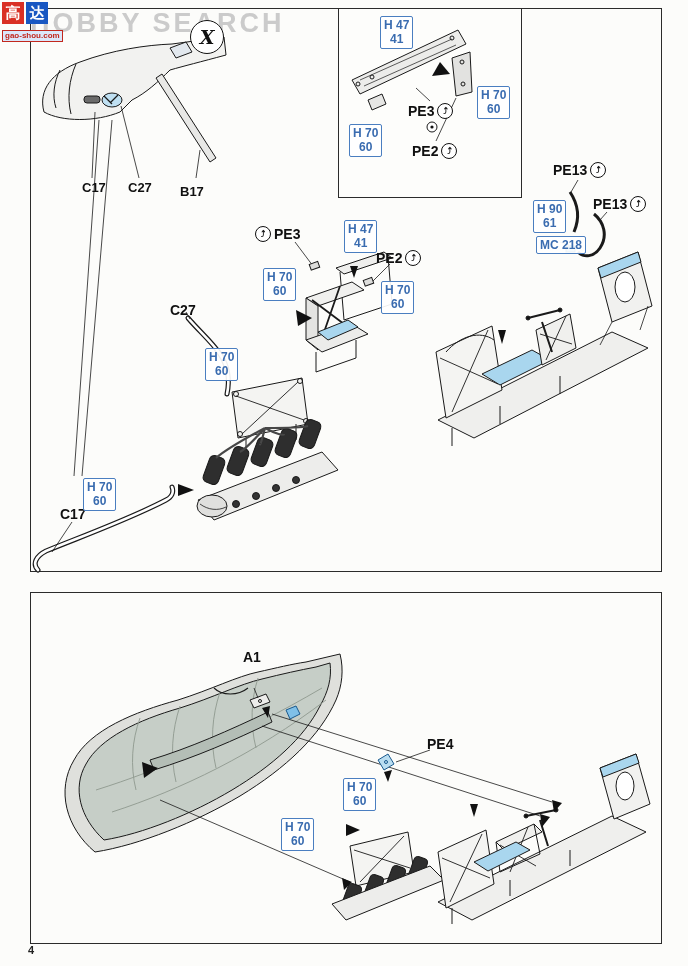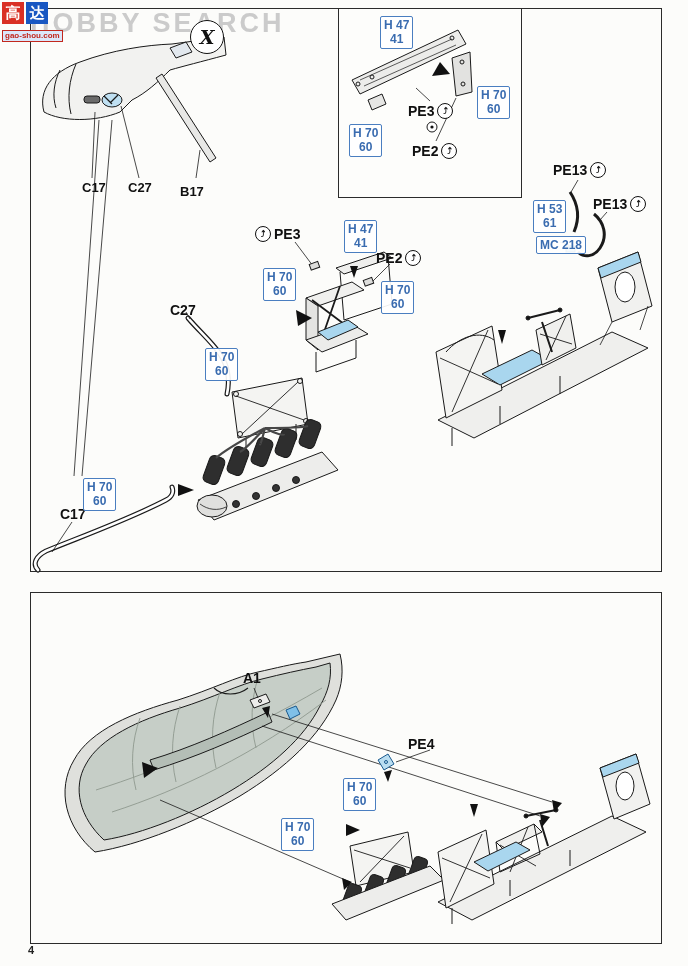--- a/index.html
+++ b/index.html
@@ -244,22 +244,22 @@
     <span class="bend-icon">⤴</span>
     <span>PE3</span>
   </div>
   <div class="lbl pe-label" style="left:376px;top:250px">
     <span>PE2</span>
     <span class="bend-icon">⤴</span>
   </div>
 
   <div class="lbl" style="left:170px;top:302px">C27</div>
   <div class="lbl" style="left:60px;top:506px">C17</div>
-  <div class="lbl" style="left:243px;top:670px">A1</div>
-  <div class="lbl" style="left:408px;top:736px">PE4</div>
+  <div class="lbl" style="left:243px;top:649px">A1</div>
+  <div class="lbl" style="left:427px;top:736px">PE4</div>
 
   <div class="paint-callout" style="left:380px;top:16px">
     <div>H 47</div>
     <div>41</div>
   </div>
   <div class="paint-callout" style="left:477px;top:86px">
     <div>H 70</div>
     <div>60</div>
   </div>
   <div class="paint-callout" style="left:349px;top:124px">
@@ -272,21 +272,21 @@
   </div>
   <div class="paint-callout" style="left:263px;top:268px">
     <div>H 70</div>
     <div>60</div>
   </div>
   <div class="paint-callout" style="left:381px;top:281px">
     <div>H 70</div>
     <div>60</div>
   </div>
   <div class="paint-callout" style="left:533px;top:200px">
-    <div>H 53</div>
+    <div>H 90</div>
     <div>61</div>
   </div>
   <div class="paint-callout" style="left:536px;top:236px">MC 218</div>
   <div class="paint-callout" style="left:205px;top:348px">
     <div>H 70</div>
     <div>60</div>
   </div>
   <div class="paint-callout" style="left:83px;top:478px">
     <div>H 70</div>
     <div>60</div>

